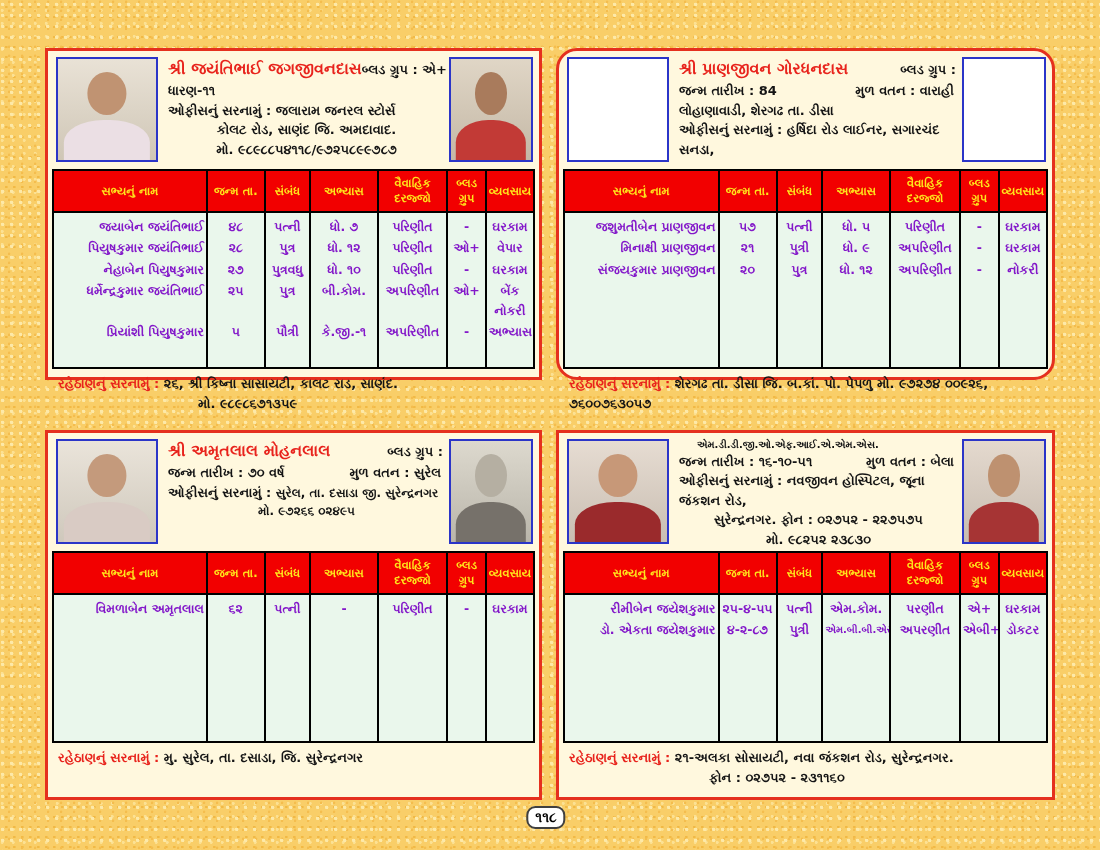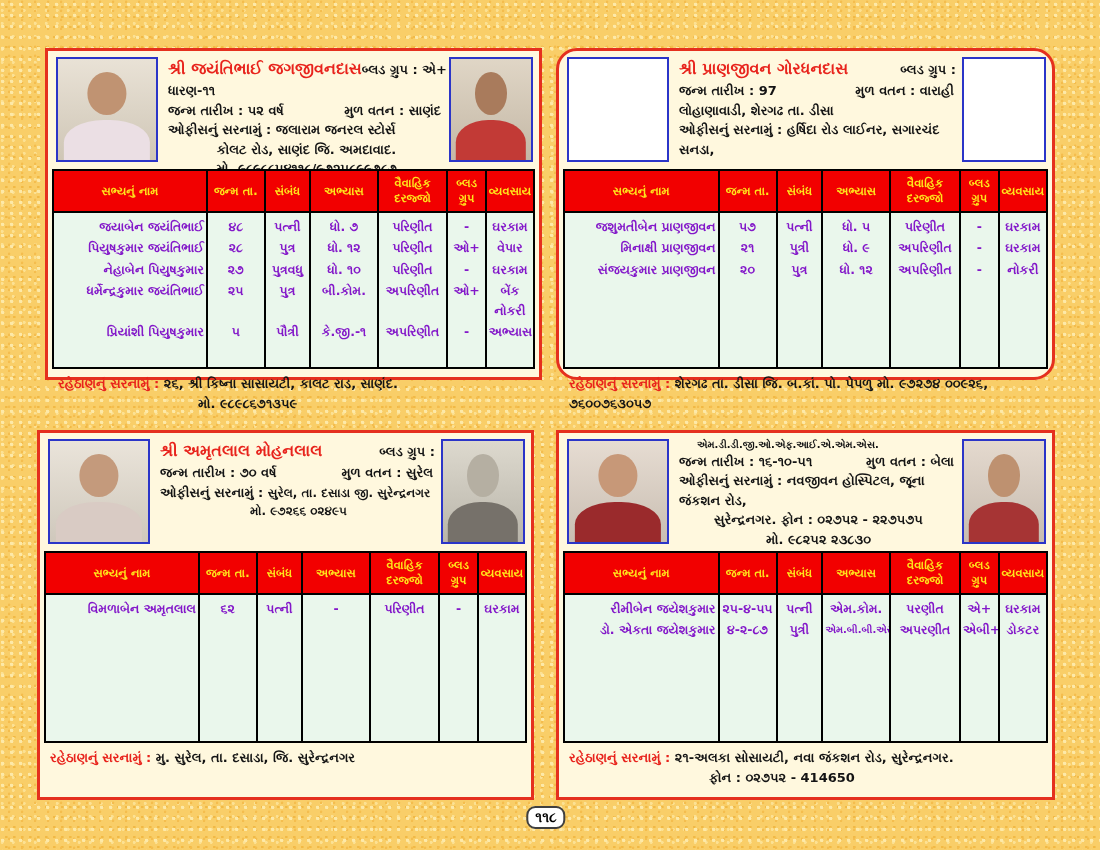--- a/index.html
+++ b/index.html
@@ -14,21 +14,21 @@
       radial-gradient(circle at 80% 70%, #F1B944 0 1px, transparent 1.5px);
     background-size:9px 11px,13px 9px,11px 13px,8px 10px;
   }
   .card{
     position:absolute;width:497px;height:332px;box-sizing:border-box;
     background:#FFF8DE;border:3px solid #E5301E;
     display:flex;flex-direction:column;
   }
   #card1{left:45px;top:48px;}
   #card2{left:556px;top:48px;width:499px;border-radius:21px;}
-  #card3{left:37px;top:430px;height:370px;}
+  #card3{left:45px;top:430px;height:370px;}
   #card4{left:556px;top:430px;width:499px;height:370px;}
 
   .chead{height:118px;flex:none;display:flex;padding:6px 6px 0 8px;box-sizing:border-box;}
   .photo{width:102px;height:105px;flex:none;border:2px solid #2B35C8;background:#fff;
          box-sizing:border-box;position:relative;overflow:hidden;}
   .photo.right{width:84px;}
   .portrait{background:var(--pbg,linear-gradient(#E9E2D6,#CFC6B6));}
   .portrait::before{content:"";position:absolute;left:50%;top:13%;width:40%;height:42%;
     transform:translateX(-50%);border-radius:50%;background:var(--skin,#C49A77);}
   .portrait::after{content:"";position:absolute;left:50%;bottom:-8%;width:88%;height:48%;
@@ -80,24 +80,20 @@
 
 <div class="card" id="card1">
   <div class="chead">
     <div class="photo portrait v1l"></div>
     <div class="head-text">
       <div class="nameline">
         <span class="fname">શ્રી જયંતિભાઈ જગજીવનદાસ</span>
         <span class="bgline"><span>બ્લડ ગ્રુપ :</span> <span>એ+</span></span>
       </div>
       <div>ધારણ-૧૧</div>
-      <div class="two-col">
-        <span><span>જન્મ તારીખ :</span> <span>૫૨ વર્ષ</span></span>
-        <span><span>મુળ વતન :</span> <span>સાણંદ</span></span>
-      </div>
       <div><span class="lblr">ઓફીસનું સરનામું :</span> <span>જલારામ જનરલ સ્ટોર્સ</span></div>
       <div class="cont-c">કોલટ રોડ, સાણંદ જિ. અમદાવાદ.</div>
       <div class="cont-c">મો. ૯૮૯૮૮૫૪૧૧૮/૯૭૨૫૮૯૯૭૮૭</div>
     </div>
     <div class="photo right portrait v1r"></div>
   </div>
 
   <table class="mtable">
     <colgroup>
         <col class="c-name">
@@ -185,21 +181,21 @@
 
 <div class="card" id="card2">
   <div class="chead">
     <div class="photo"></div>
     <div class="head-text">
       <div class="nameline">
         <span class="fname">શ્રી પ્રાણજીવન ગોરધનદાસ</span>
         <span class="bgline"><span>બ્લડ ગ્રુપ :</span> <span></span></span>
       </div>
       <div class="two-col">
-        <span><span>જન્મ તારીખ :</span> <span>97</span></span>
+        <span><span>જન્મ તારીખ :</span> <span>84</span></span>
         <span><span>મુળ વતન :</span> <span>વારાહી</span></span>
       </div>
       <div>લોહાણાવાડી, શેરગઢ તા. ડીસા</div>
       <div><span>ઓફીસનું સરનામું :</span> <span>હર્ષિદા રોડ લાઈનર, સગારચંદ સનડા,</span></div>
     </div>
     <div class="photo right"></div>
   </div>
 
   <table class="mtable">
     <colgroup>
@@ -396,17 +392,17 @@
           <td></td>
           <td></td>
           <td></td>
           <td></td>
         </tr>
     </tbody>
   </table>
 
   <div class="addr">
     <div><span class="lbl">રહેઠાણનું સરનામું :</span> <span>૨૧-અલકા સોસાયટી, નવા જંકશન રોડ, સુરેન્દ્રનગર.</span></div>
-    <div class="l2">ફોન : ૦૨૭૫૨ - 414650</div>
+    <div class="l2">ફોન : ૦૨૭૫૨ - ૨૩૧૧૬૦</div>
   </div>
 </div>
 
 <div class="pagenum">૧૧૮</div>
 
 </body></html>

